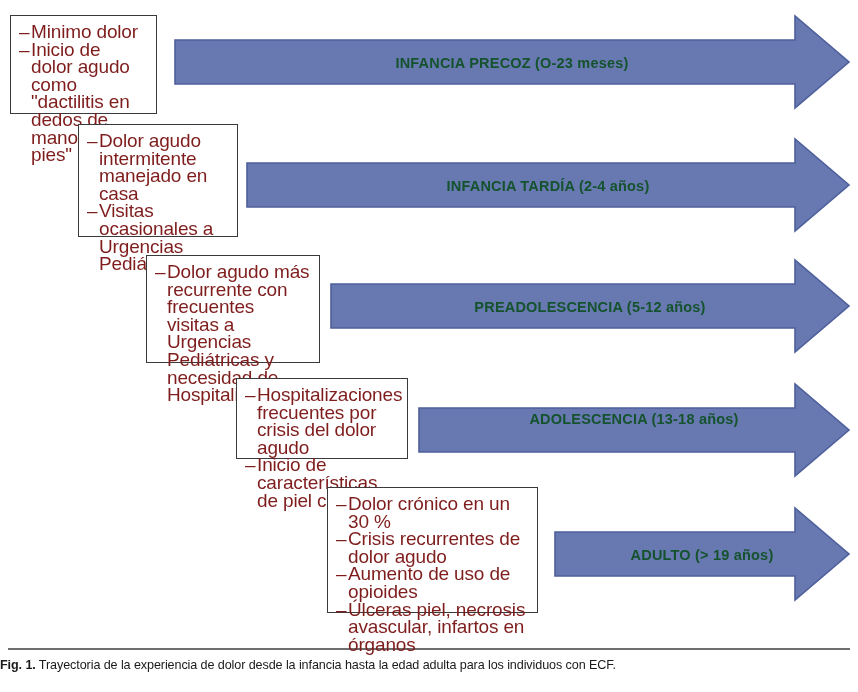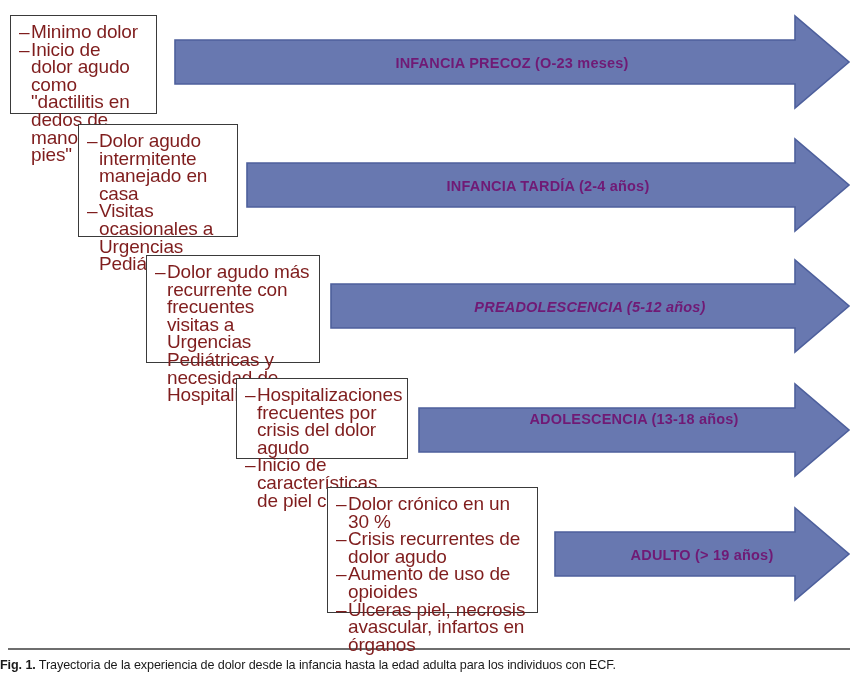--- a/index.html
+++ b/index.html
@@ -62,21 +62,21 @@
     display: block;
     width: 100%;
     height: 100%;
     overflow: visible;
   }
   .arrow-label {
     position: absolute;
     left: 0;
     width: 100%;
     text-align: center;
-    color: #701a75;
+    color: #14532d;
     font-weight: bold;
     font-size: 14.5px;
     letter-spacing: 0.2px;
     white-space: nowrap;
     z-index: 2;
     pointer-events: none;
     font-family: "Liberation Sans", sans-serif;
   }
 
   
@@ -129,21 +129,21 @@
     <div class="arrow-label" style="top:40px;">INFANCIA TARDÍA (2-4 años)</div>
   </div>
 
   <div class="callout" style="left:78px; top:124px; width:160px; height:113px;">
     <ul>
       <li>Dolor agudo intermitente manejado en casa</li>
       <li>Visitas ocasionales a Urgencias Pediátricas</li>
     </ul>
   </div>
 
-  <div class="arrow-wrap" style="left:330px; top:259px; width:520px; height:94px;font-style:italic;">
+  <div class="arrow-wrap" style="left:330px; top:259px; width:520px; height:94px;">
     <svg viewBox="0 0 520 94" preserveAspectRatio="none">
       <polygon points="1,25 465,25 465,1 519,47 465,93 465,69 1,69" fill="#6878b0" stroke="#4d5f9c" stroke-width="1.6" stroke-linejoin="miter"></polygon>
     </svg>
     <div class="arrow-label" style="top:40px;">PREADOLESCENCIA (5-12 años)</div>
   </div>
 
   <div class="callout" style="left:146px; top:255px; width:174px; height:108px;">
     <ul>
       <li>Dolor agudo más recurrente con frecuentes visitas a Urgencias Pediátricas y necesidad de Hospitalización</li>
     </ul>

